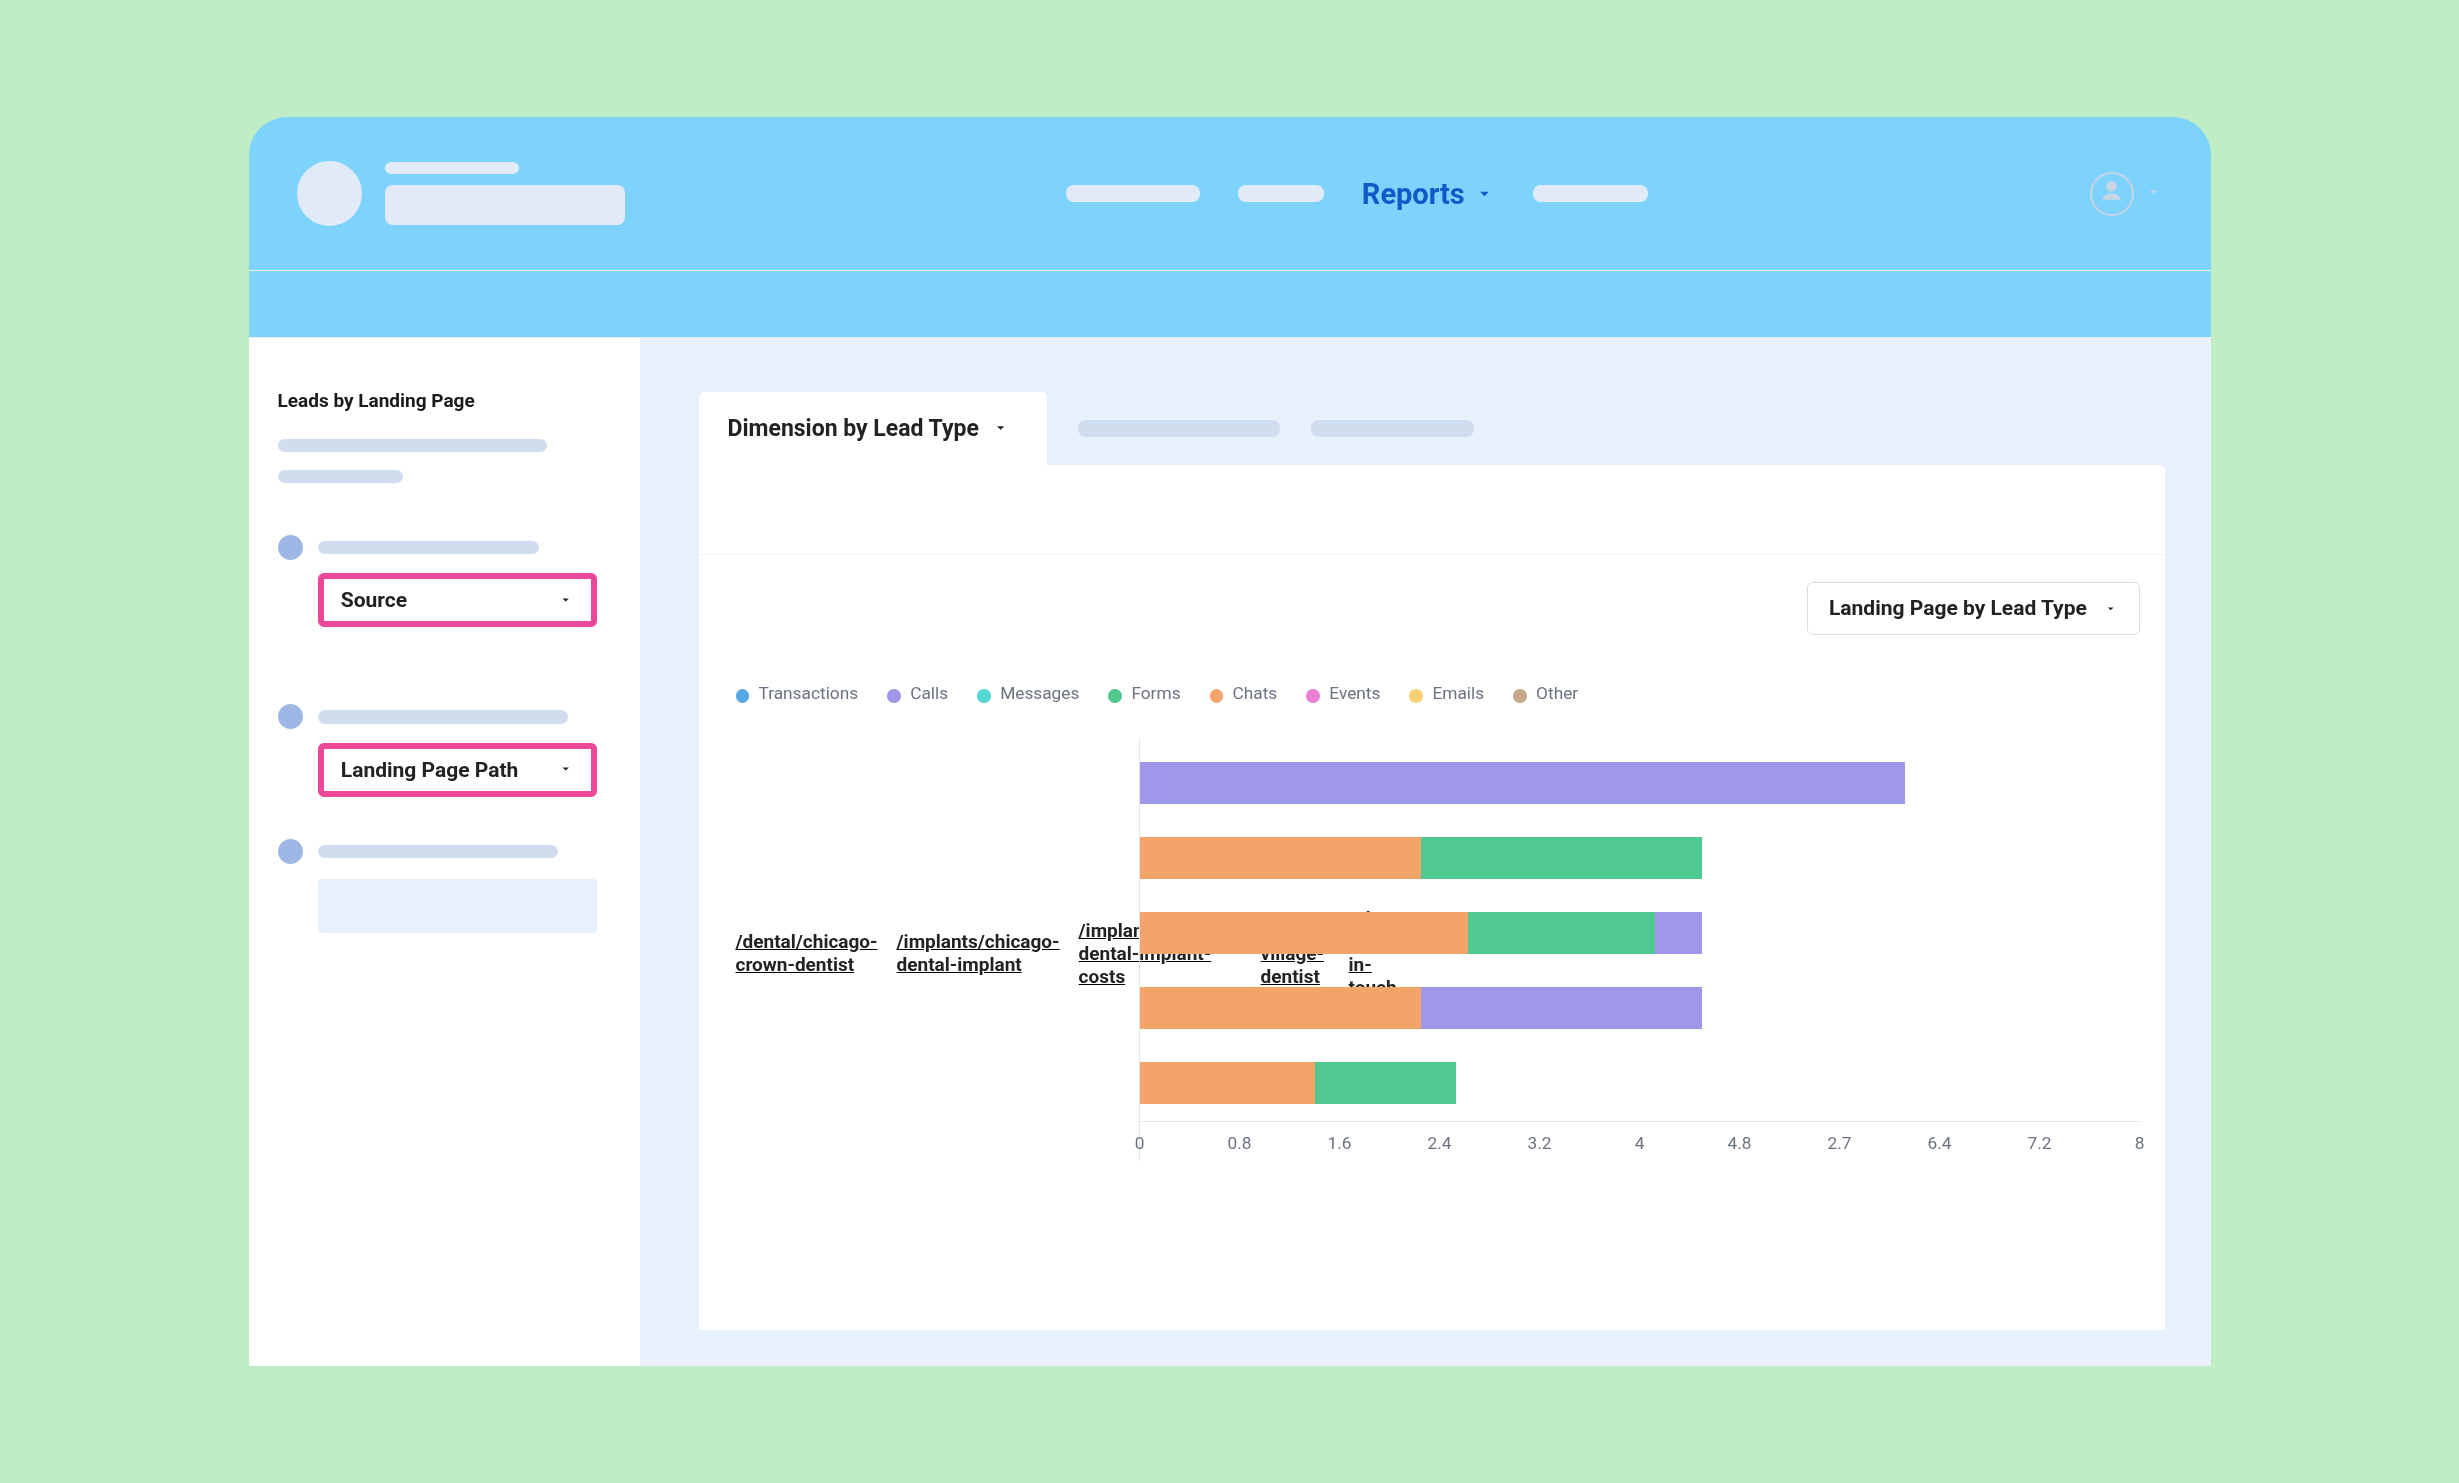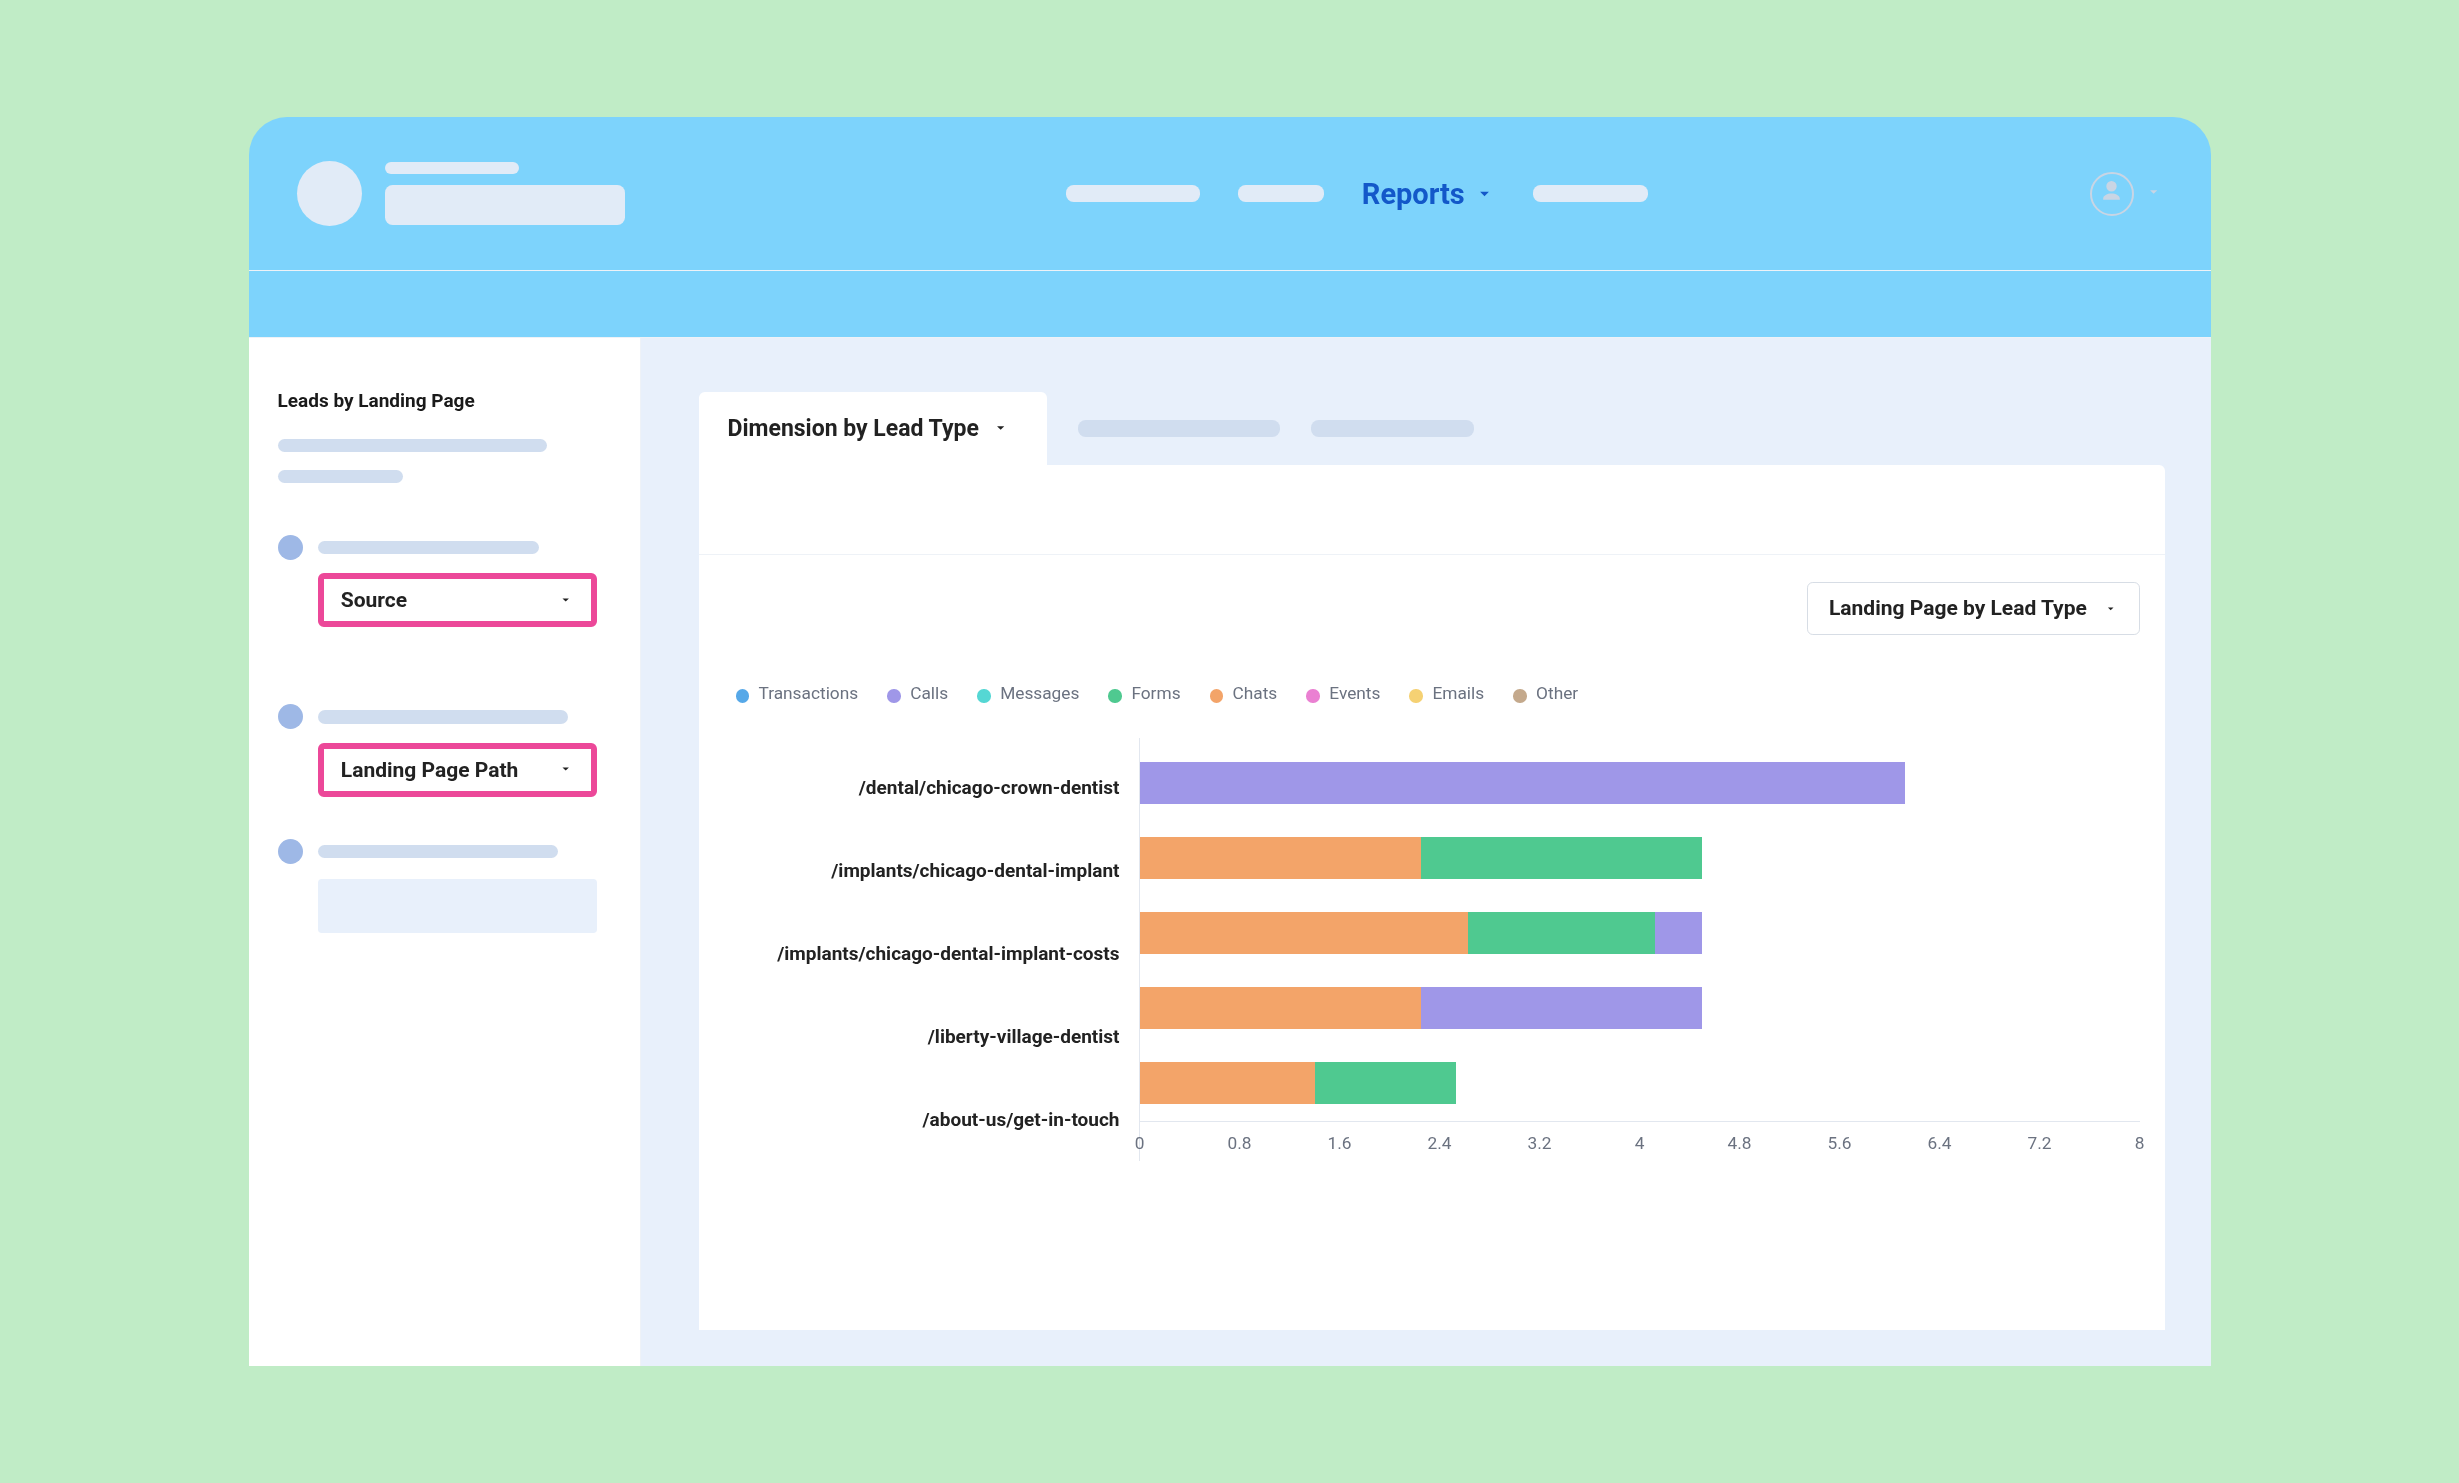--- a/index.html
+++ b/index.html
@@ -140,22 +140,23 @@
 }
 .legend-item { display: flex; align-items: flex-end; gap: 9.6px; }
 .legend-dot { width: 13.4px; height: 13.4px; border-radius: 50%; }
 
 .chart-area {
   display: flex;
   height: 423px;
 }
 .y-labels {
   width: 403px;
-  display: flex; flex-direction: column;
+  display: flex; flex-direction: row;
   padding-top: 7.7px;
+  text-decoration: underline;
 }
 .y-label {
   flex: 1;
   display: flex; align-items: center; justify-content: flex-end;
   padding-right: 19px;
   font-size: 19px; font-weight: 700; color: #222;
 }
 .plot {
   flex: 1; position: relative;
   border-left: 1.9px solid #e2e7ef;
@@ -365,21 +366,21 @@
                   </div>
                 </div>
               <div class="x-axis" id="x-axis">
                   <div class="x-tick" style="left: 0%;">0</div>
                   <div class="x-tick" style="left: 10%;">0.8</div>
                   <div class="x-tick" style="left: 20%;">1.6</div>
                   <div class="x-tick" style="left: 30%;">2.4</div>
                   <div class="x-tick" style="left: 40%;">3.2</div>
                   <div class="x-tick" style="left: 50%;">4</div>
                   <div class="x-tick" style="left: 60%;">4.8</div>
-                  <div class="x-tick" style="left: 70%;">5.6</div>
+                  <div class="x-tick" style="left: 70%;">2.7</div>
                   <div class="x-tick" style="left: 80%;">6.4</div>
                   <div class="x-tick" style="left: 90%;">7.2</div>
                   <div class="x-tick" style="left: 100%;">8</div>
                 </div>
             </div>
           </div>
         </div>
       </div>
     </div>
   </div>

